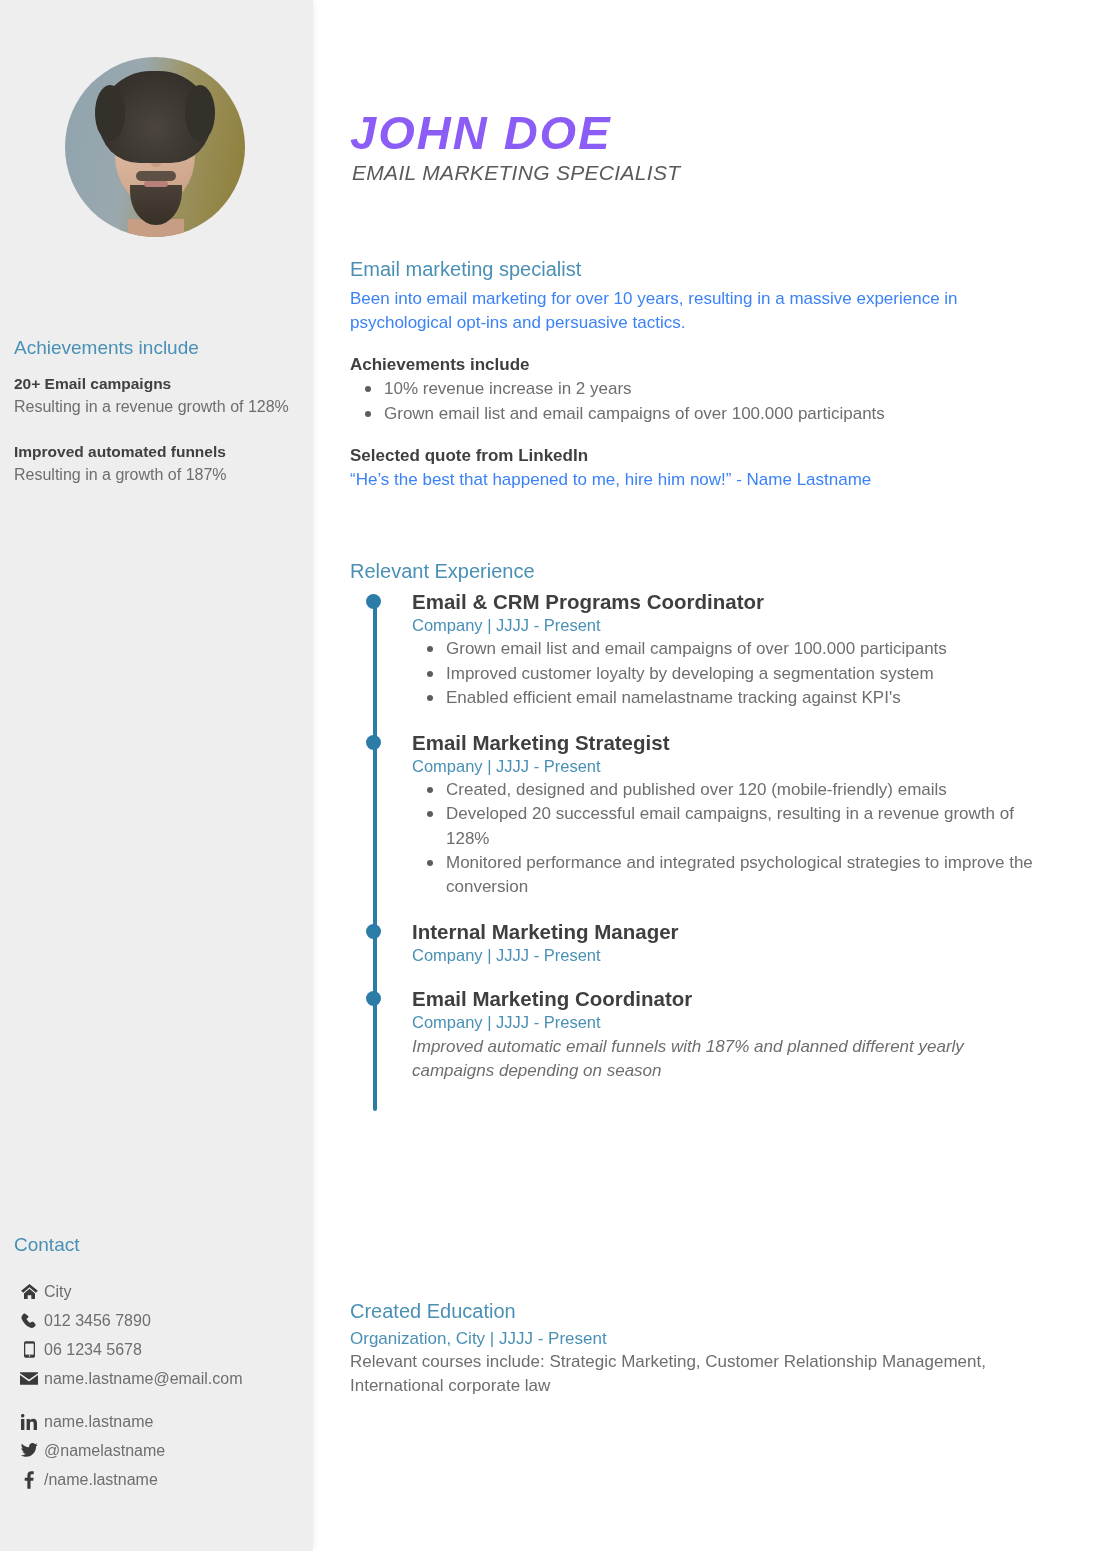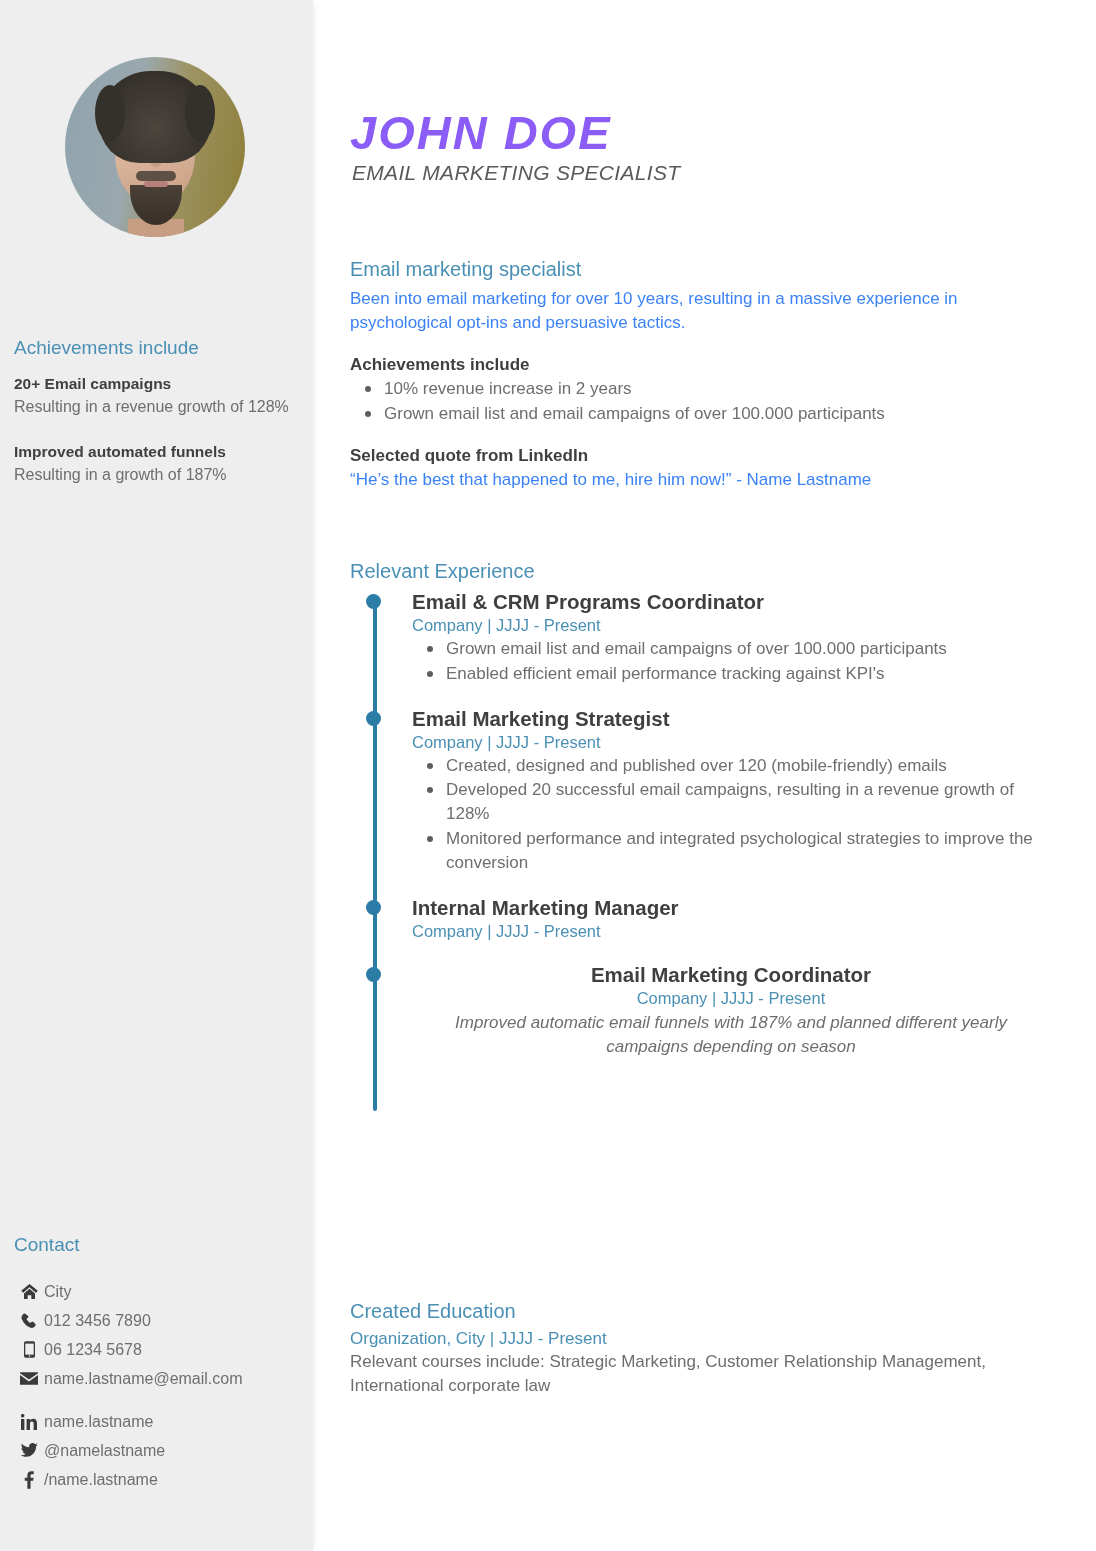--- a/index.html
+++ b/index.html
@@ -315,21 +315,21 @@
     left: 23px;
     top: 12px;
     width: 4px;
     background: #2c7ca8;
     border-radius: 2px;
   }
   .tl-item {
     position: relative;
     margin-bottom: 20px;
   }
-  .tl-item:last-child { margin-bottom: 0; text-align: center; }
+  .tl-item:last-child { margin-bottom: 0; }
   .tl-dot {
     position: absolute;
     left: -46px;
     top: 5px;
     width: 15px;
     height: 15px;
     border-radius: 50%;
     background: #2c7ca8;
   }
   .tl-title {
@@ -523,21 +523,22 @@
 
       <div class="timeline">
         <div class="tl-line" style="height:510px;"></div>
 
         <div class="tl-item">
           <span class="tl-dot"></span>
           <h3 class="tl-title">Email &amp; CRM Programs Coordinator</h3>
           <p class="tl-sub">Company | JJJJ - Present</p>
           <ul class="dots">
             <li>Grown email list and email campaigns of over 100.000 participants</li>
-            <li>Enabled efficient email performance tracking against KPI's</li>
+            <li>Improved customer loyalty by developing a segmentation system</li>
+            <li>Enabled efficient email namelastname tracking against KPI's</li>
           </ul>
         </div>
 
         <div class="tl-item">
           <span class="tl-dot"></span>
           <h3 class="tl-title">Email Marketing Strategist</h3>
           <p class="tl-sub">Company | JJJJ - Present</p>
           <ul class="dots">
             <li>Created, designed and published over 120 (mobile-friendly) emails</li>
             <li>Developed 20 successful email campaigns, resulting in a revenue growth of 128%</li>

